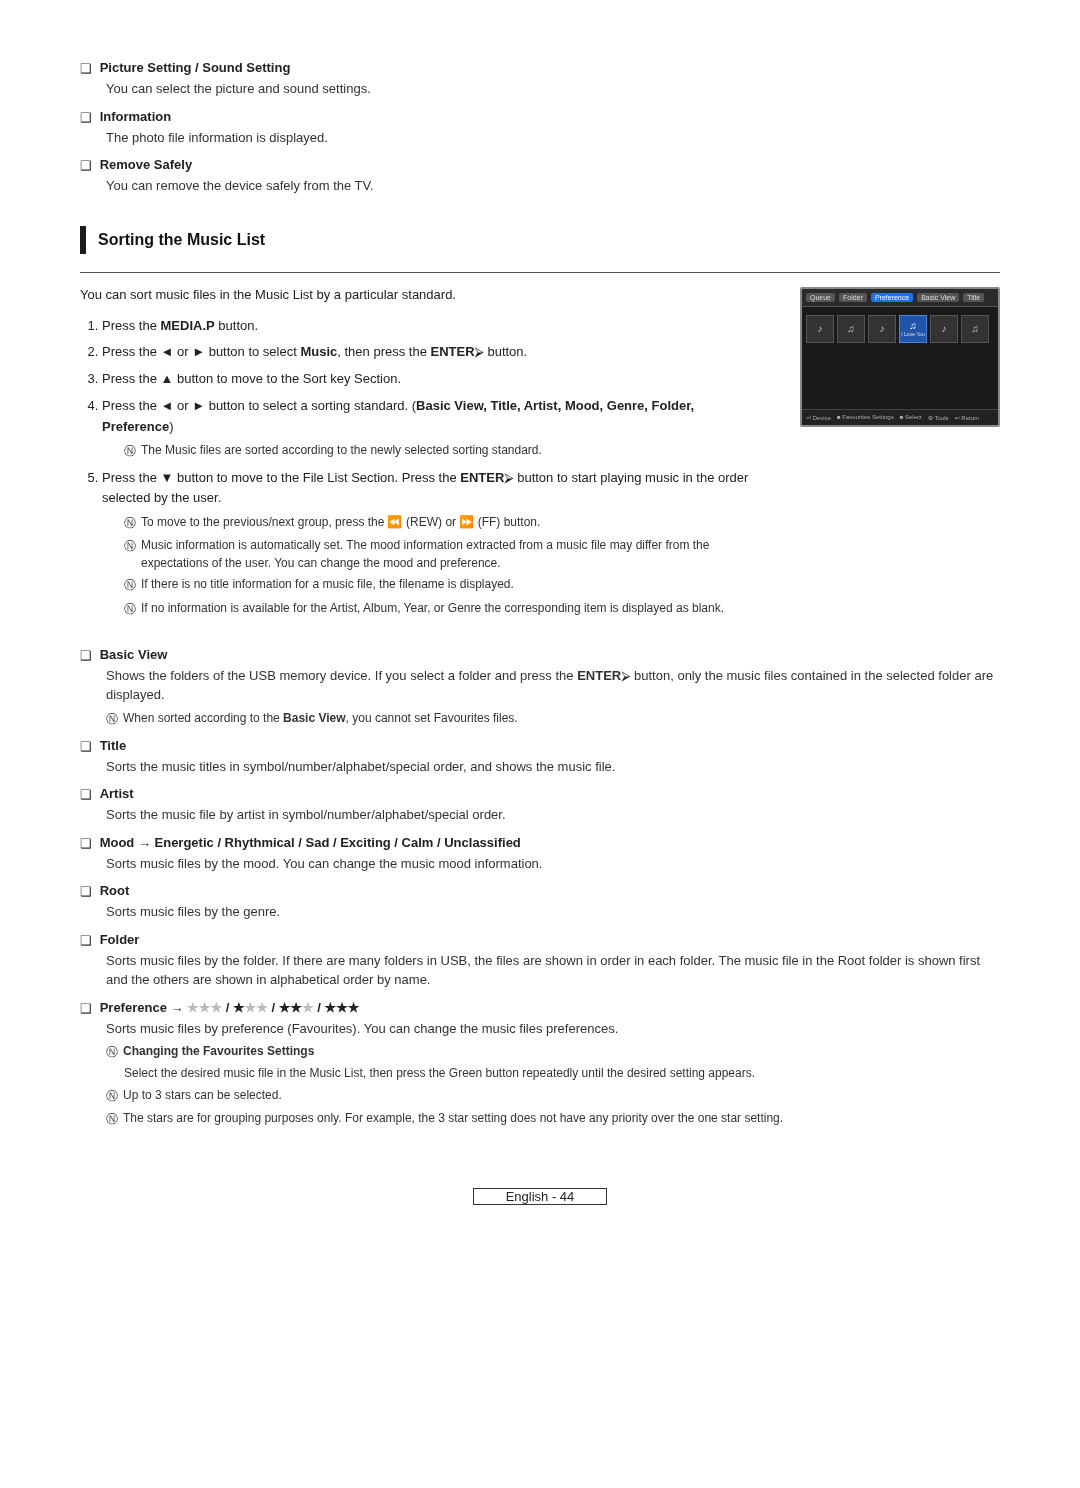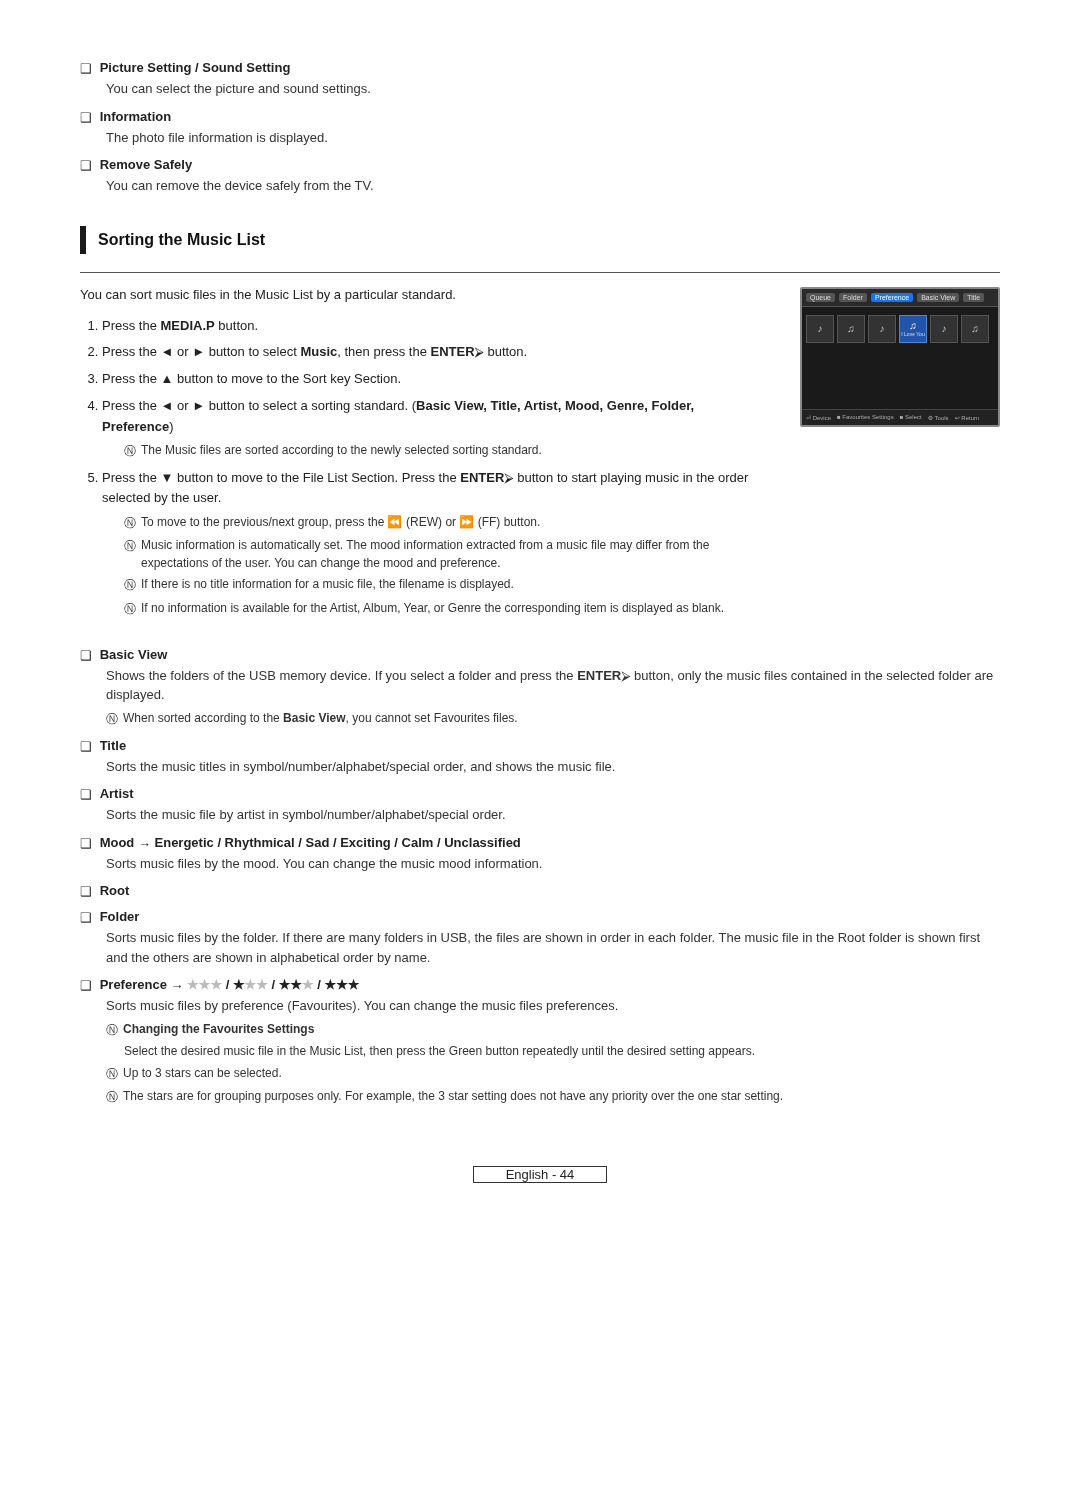--- a/index.html
+++ b/index.html
@@ -328,20 +328,21 @@
       <span class="title-text">Mood → Energetic / Rhythmical / Sad / Exciting / Calm / Unclassified</span>
     </div>
     <div class="sub-section-body">Sorts music files by the mood. You can change the music mood information.</div>
   </div>
 
   <div class="sub-section" style="margin-top:10px;">
     <div class="sub-section-title">
       <span class="checkbox-icon">❑</span>
       <span class="title-text">Root</span>
     </div>
+    <div class="sub-section-body">Sorts music files by the genre.</div>
   </div>
 
   <div class="sub-section" style="margin-top:10px;">
     <div class="sub-section-title">
       <span class="checkbox-icon">❑</span>
       <span class="title-text">Folder</span>
     </div>
     <div class="sub-section-body">Sorts music files by the folder. If there are many folders in USB, the files are shown in order in each folder. The music file in the Root folder is shown first and the others are shown in alphabetical order by name.</div>
   </div>
 

